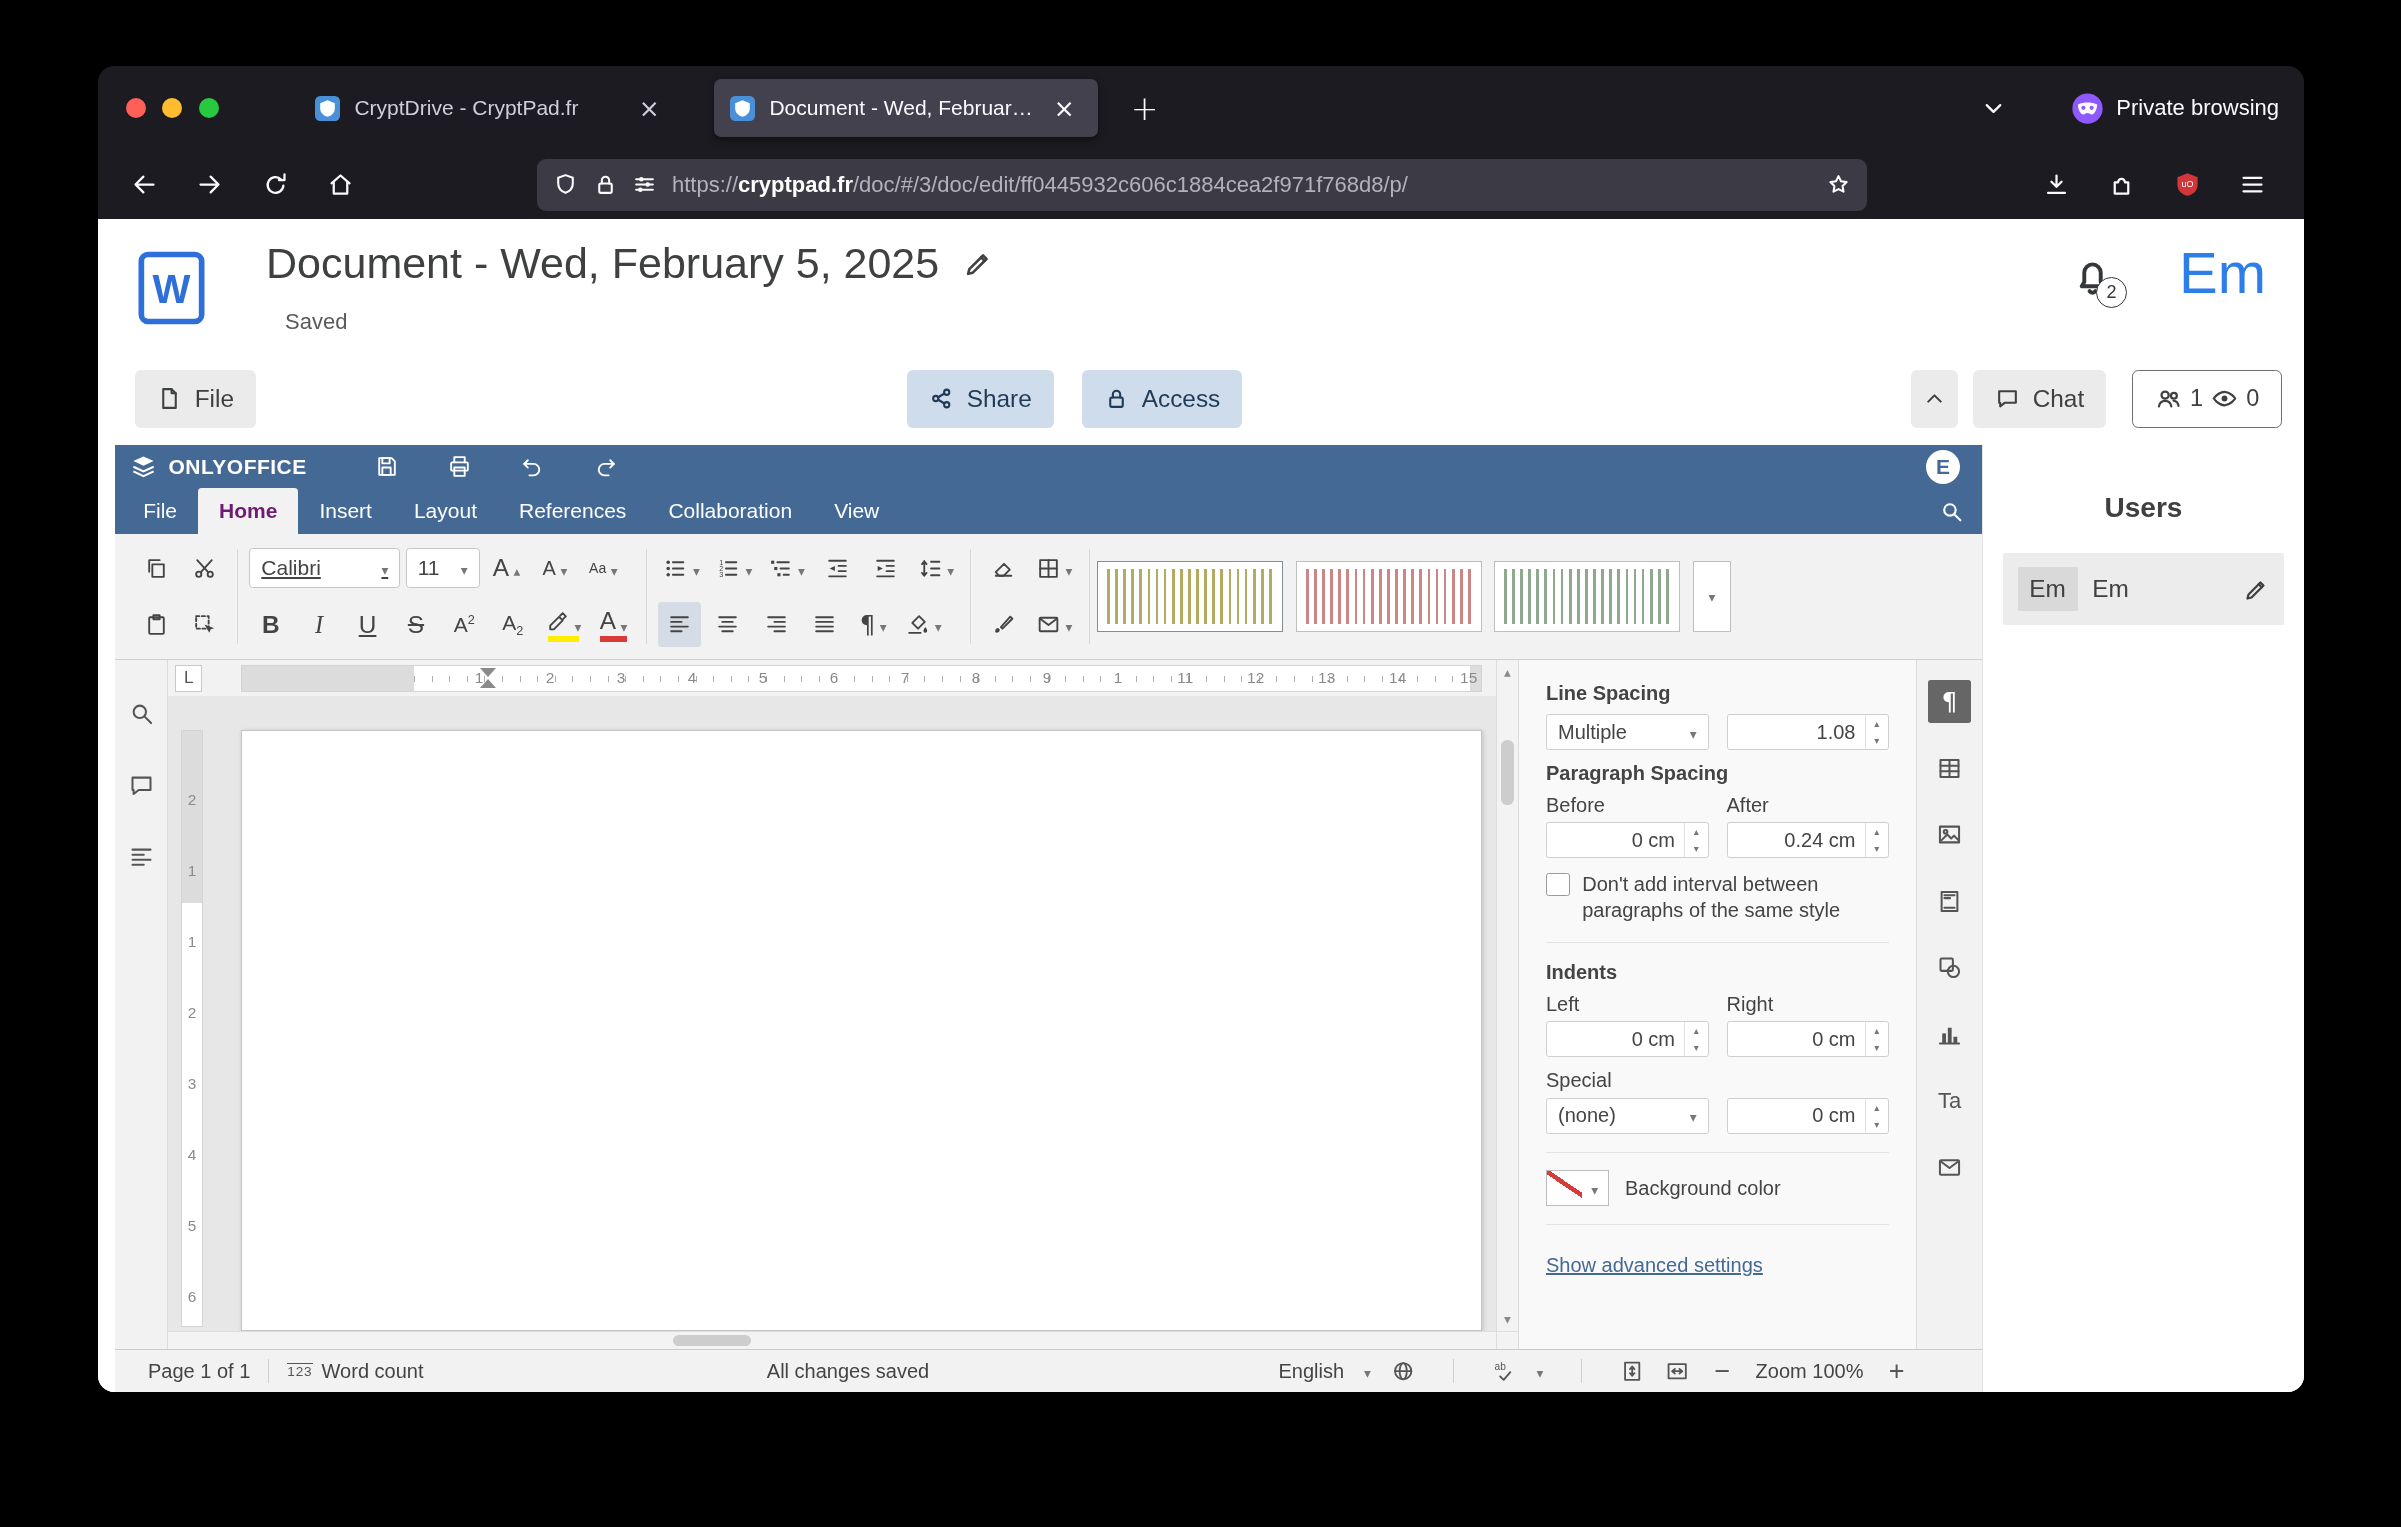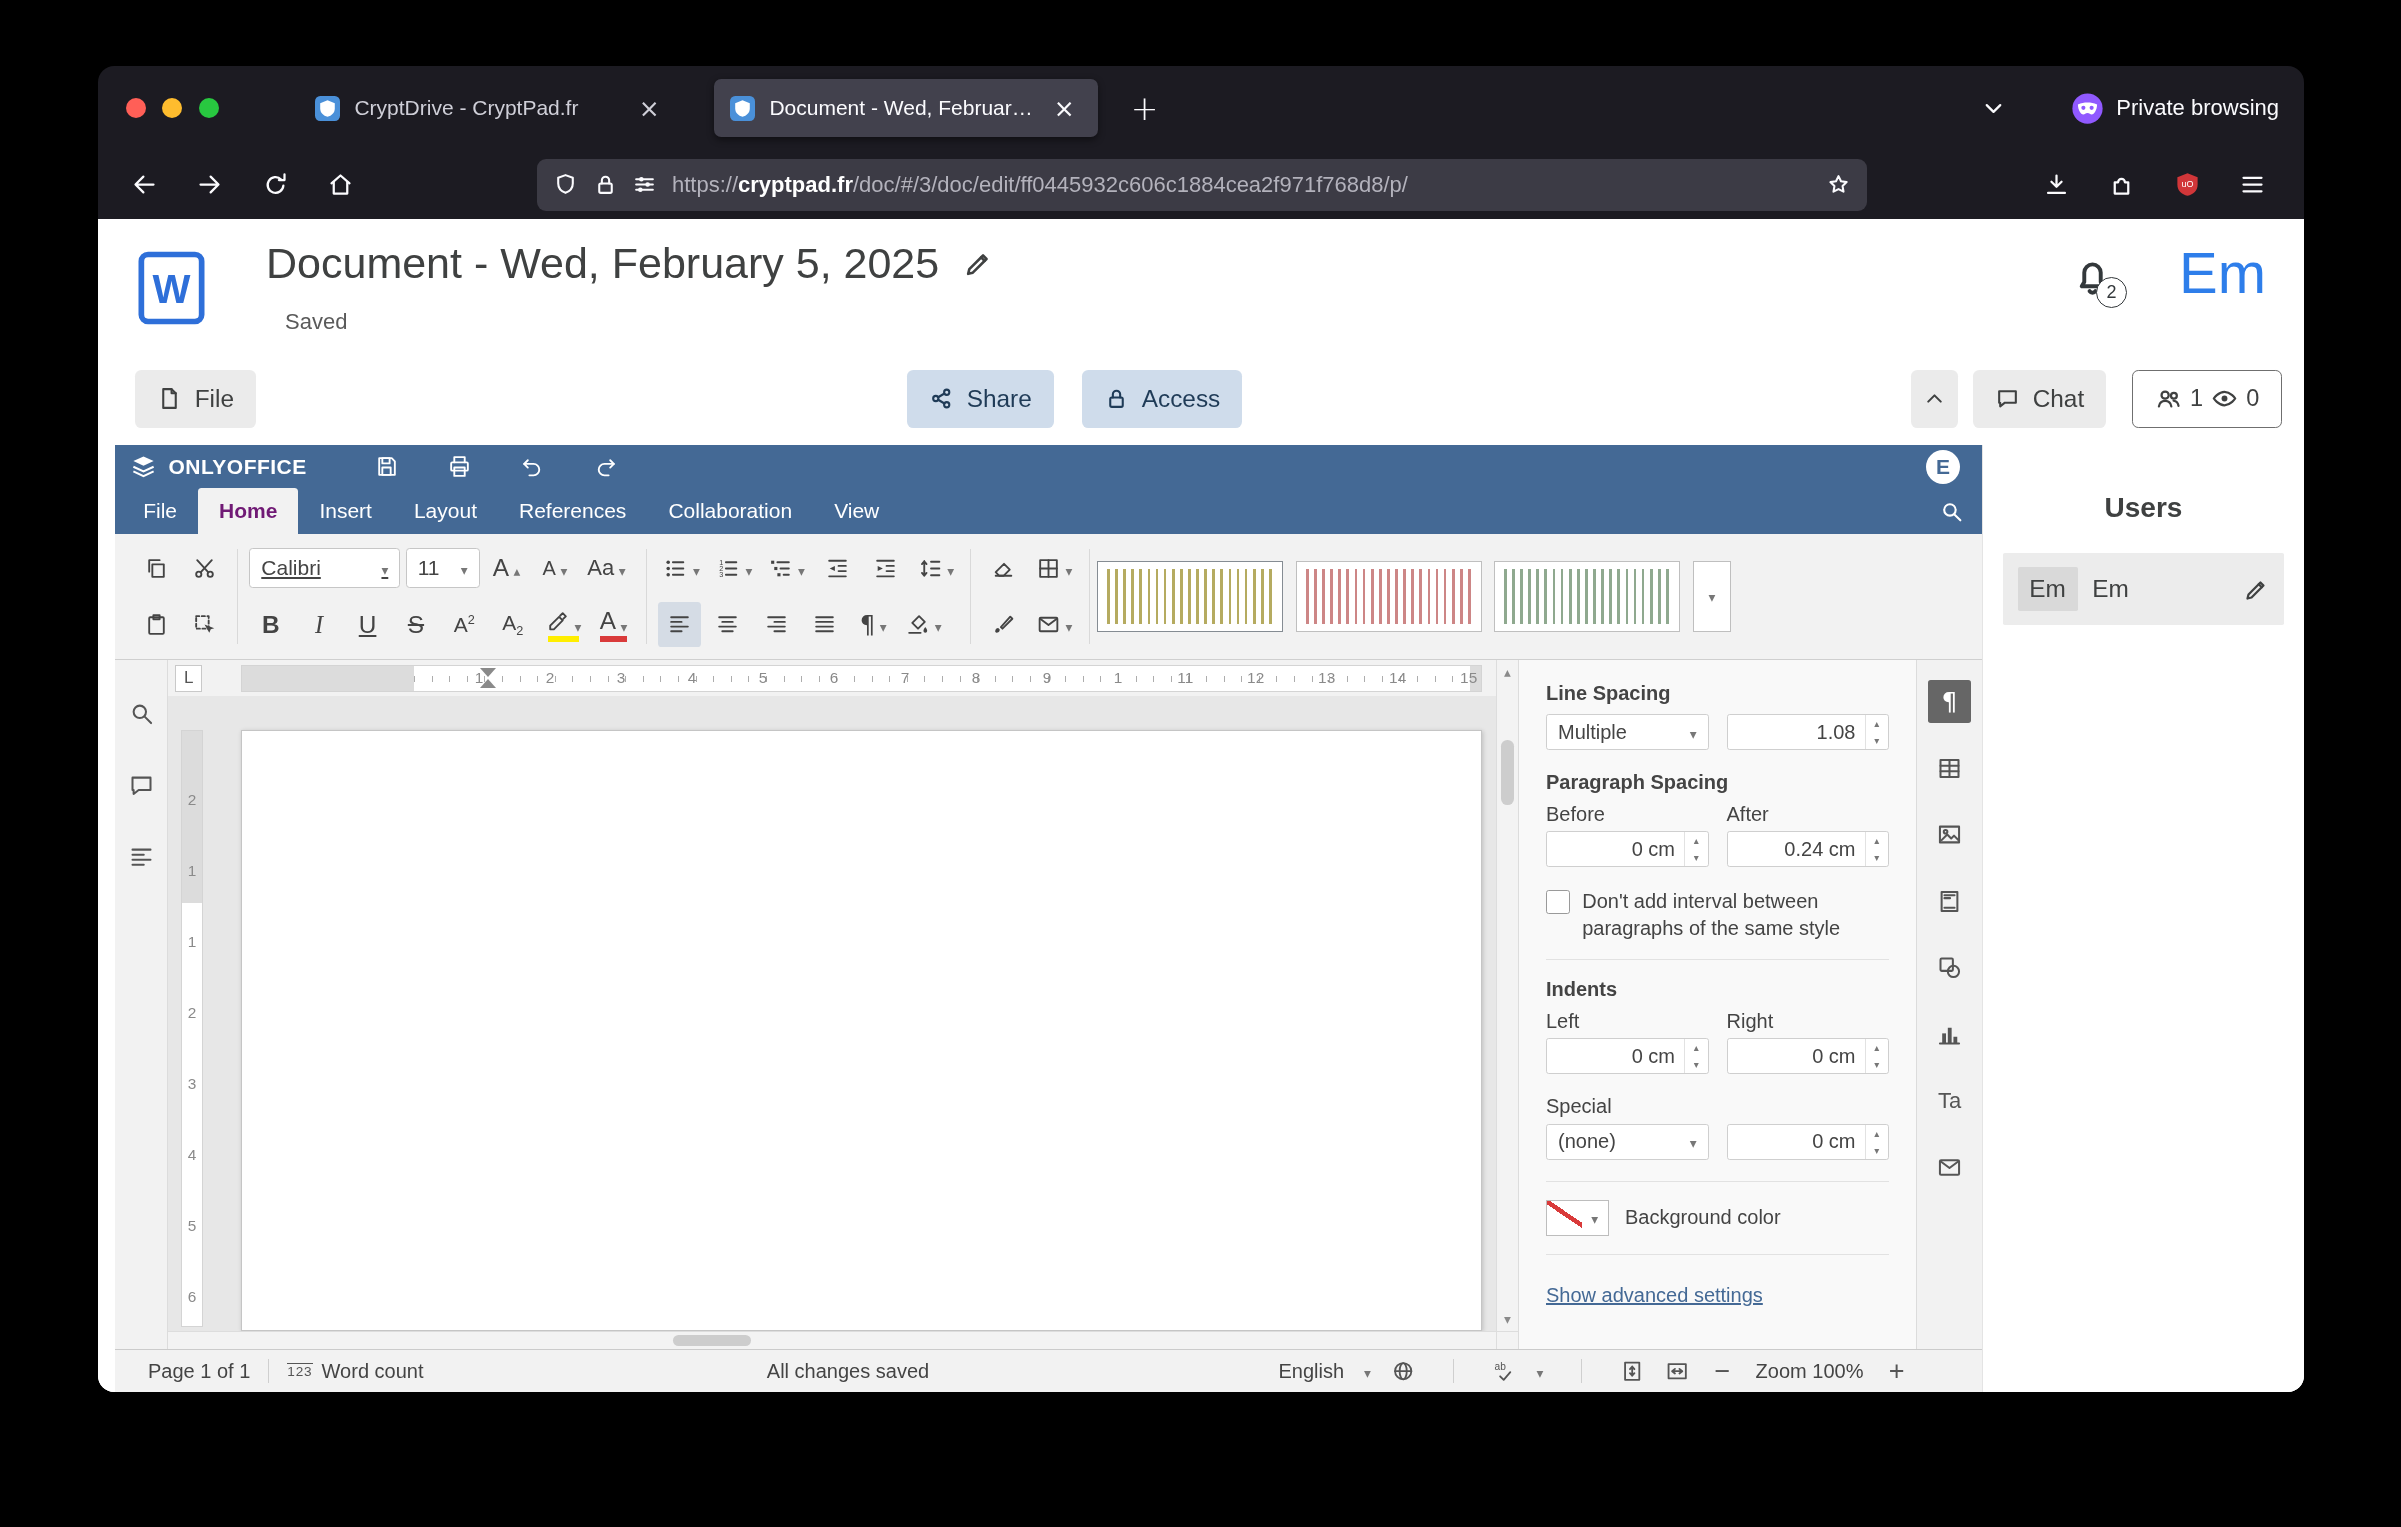--- a/index.html
+++ b/index.html
@@ -154,21 +154,21 @@
   .sarr-t { top:0; } .sarr-t::after { content:"▴"; font-size:13.6px; }
   .sarr-b { bottom:0; } .sarr-b::after { content:"▾"; font-size:13.6px; }
   .v-thumb { position:absolute; left:3.6px; right:3.6px; top:80px; height:65px; background:#cdcdcd; border-radius:6.3px; }
   .h-scroll { position:absolute; left:0; right:22px; bottom:0; height:18px; background:#f3f3f3; border-top:0.9px solid #ddd; }
   .h-thumb { position:absolute; top:2.7px; height:11.8px; left:505px; width:78px; background:#cdcdcd; border-radius:6.3px; }
   .scorner { position:absolute; right:0; bottom:0; width:22px; height:18px; background:#f3f3f3; border-left:0.9px solid #ddd; border-top:0.9px solid #ddd; }
 
   
   .panel { width:398px; flex:none; background:#f9f9f9; border-left:0.9px solid #dcdcdc; padding:22px 27px; font-size:20px; color:#444; overflow:hidden; }
   .plabel { font-weight:bold; margin-bottom:9px; }
-  .prow { display:flex; gap:18px; margin-bottom:21px; }
+  .prow { display:flex; gap:18px; margin-bottom:12px; }
   .plabels { display:flex; gap:18px; margin-bottom:5.4px; }
   .plabels span { width:163px; }
   .pselect { width:163px; height:36px; background:#fff; border:0.9px solid #cfcfcf; border-radius:2.7px; display:flex; align-items:center; padding:0 11px; }
   .pselect .sp { flex:1; }
   .pspin { width:163px; height:36px; background:#fff; border:0.9px solid #cfcfcf; border-radius:2.7px; display:flex; align-items:stretch; }
   .pspin .val { flex:1; display:flex; align-items:center; justify-content:flex-end; padding-right:9px; }
   .spinbtns { width:23.5px; border-left:0.9px solid #e2e2e2; display:flex; flex-direction:column; }
   .spinbtns span { flex:1; display:flex; align-items:center; justify-content:center; }
   .spinbtns .cup::after, .spinbtns .cdn::after { font-size:10px; }
   .pcheck { display:flex; gap:12.7px; margin:12.7px 0 5.4px; line-height:1.32; }
@@ -702,21 +702,21 @@
                 </div>
               <div class="tbtn">
                   <span class="fmt">A</span>
                   <span class="cup"></span>
                 </div>
               <div class="tbtn">
                   <span class="fmt" style="font-size:20px">A</span>
                   <span class="cdn"></span>
                 </div>
               <div class="tbtn">
-                  <span class="fmt" style="font-size:22px">Aa</span>
+                  <span class="fmt" style="font-size:14px">Aa</span>
                   <span class="cdn"></span>
                 </div>
             </div>
             <div class="trow">
               <div class="tbtn">
                   <span class="fmt"><b>B</b></span>
                 </div>
               <div class="tbtn">
                   <span class="fmt"><i>I</i></span>
                 </div>

